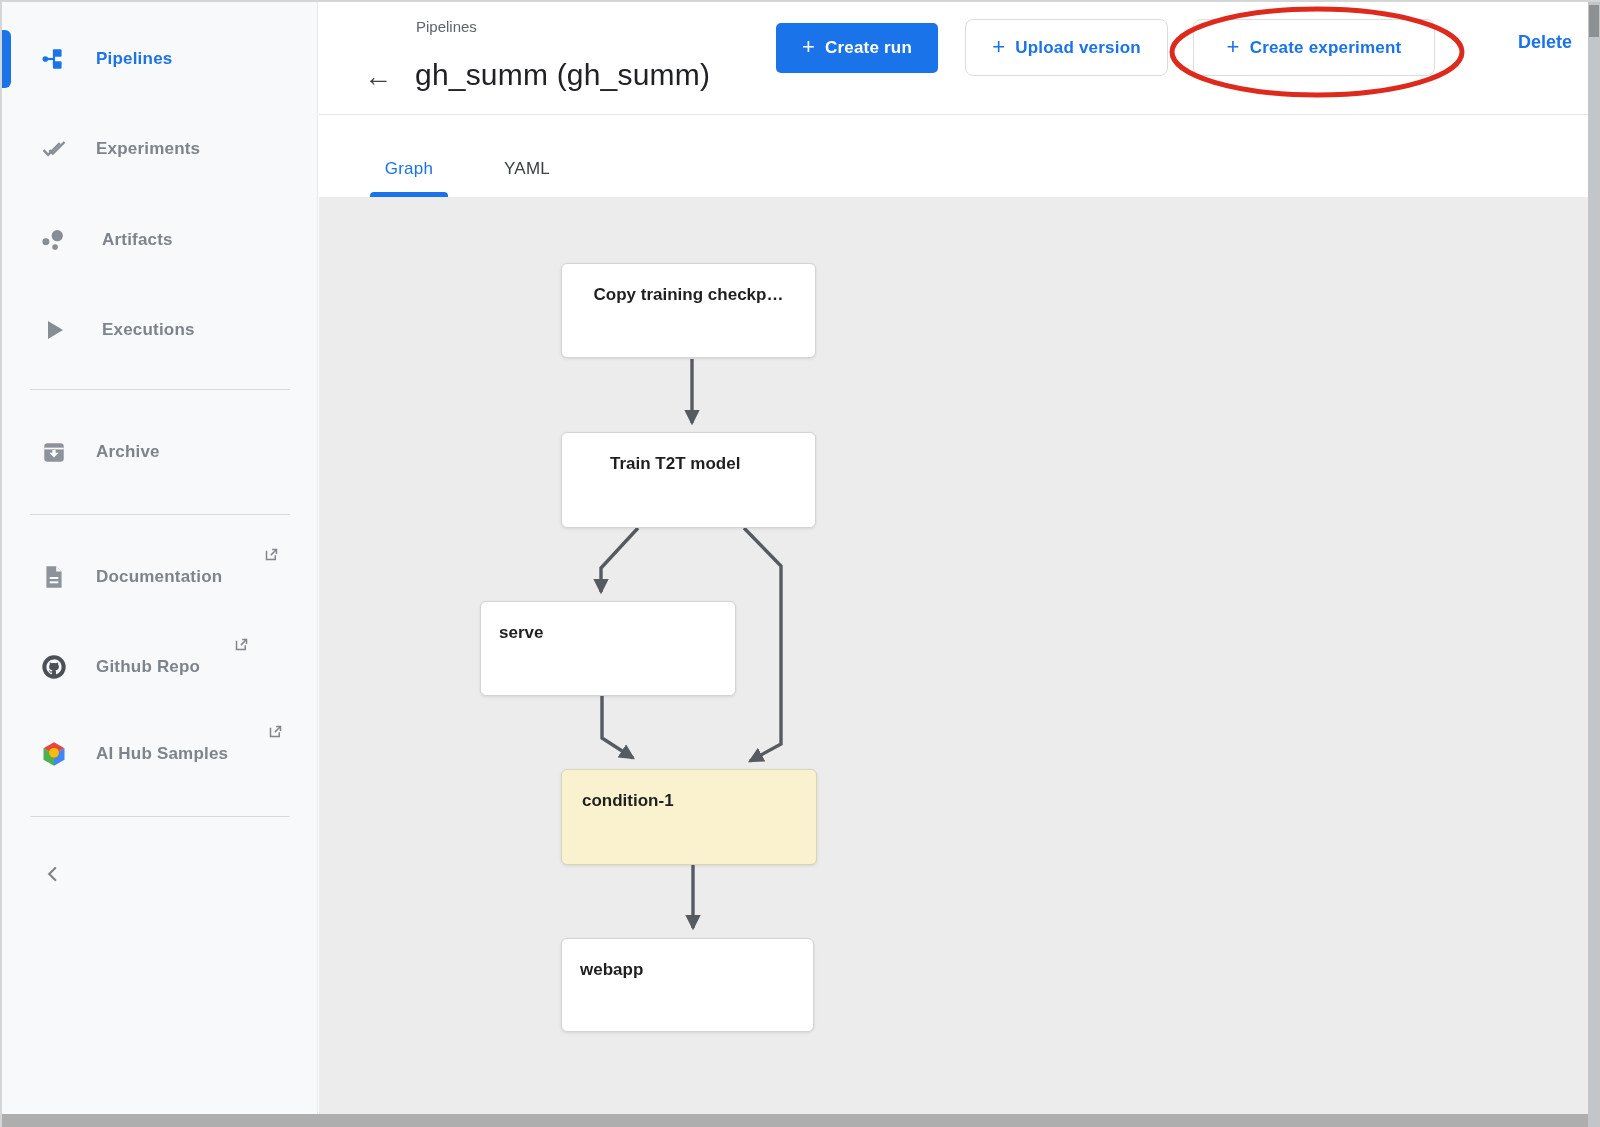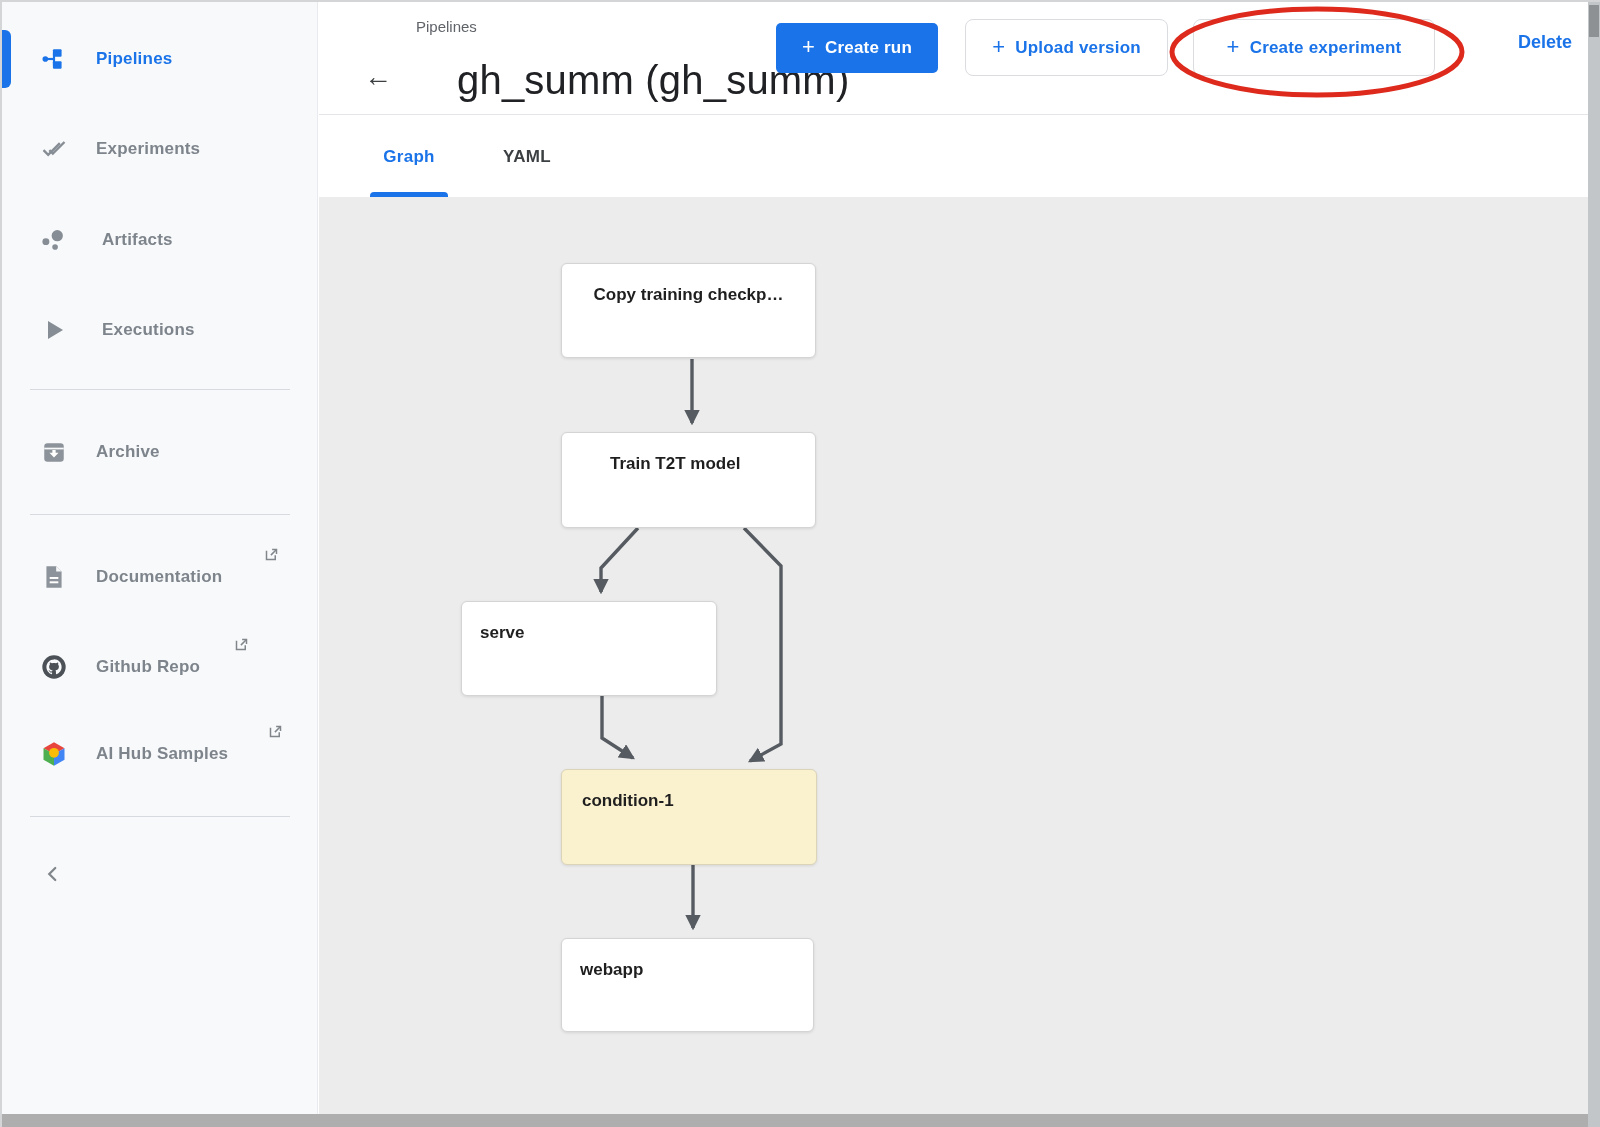--- a/index.html
+++ b/index.html
@@ -25,51 +25,51 @@
   .side-divider { position:absolute; left:28px; width:260px; border-top:1px solid #d7dade; }
   .ext-icon { margin-left:10px; position:relative; top:-6px; }
   .collapse-btn { position:absolute; left:36px; top:858px; width:30px; height:30px;
                   font-size:24px; font-weight:700; color:#80868b; display:flex; align-items:center; justify-content:center; cursor:pointer; }
 
   
   .main-header { position:absolute; left:317px; top:0; width:1271px; height:113px; background:#fff; border-bottom:1px solid #e3e5e8; }
   .breadcrumb { position:absolute; left:97px; top:16px; font-size:15px; color:#5f6368; }
   .back-arrow { position:absolute; left:42px; top:58px; width:34px; height:34px; font-size:28px; color:#3c4043;
                 display:flex; align-items:center; justify-content:center; cursor:pointer; }
-  .page-title { position:absolute; left:96px; top:56px; font-size:40px; color:#202124; letter-spacing:.2px;margin-left:42px; }
+  .page-title { position:absolute; left:96px; top:56px; font-size:30px; color:#202124; letter-spacing:.2px; }
 
   .btn { display:flex; align-items:center; justify-content:center; gap:10px; cursor:pointer;
          font-size:17px; font-weight:600; letter-spacing:.2px; }
   .btn .plus { font-size:22px; font-weight:400; line-height:1; position:relative; top:-1px; }
   .btn-primary { position:absolute; left:457px; top:21px; width:162px; height:50px;
                  background:#1a73e8; color:#fff; border-radius:5px; }
   .btn-outline { position:absolute; top:17px; height:57px; background:#fff; color:#1a73e8;
                  border:1px solid #dadce0; border-radius:8px; }
   .btn-upload { left:646px; width:203px; }
   .btn-create-exp { left:874px; width:242px; }
   .btn-text { position:absolute; left:1199px; top:30px; color:#1a73e8; font-size:18px; font-weight:600; cursor:pointer; }
   .annotation-svg { position:absolute; left:838px; top:2px; width:326px; height:100px; pointer-events:none; }
 
   
   .tabbar { position:absolute; left:317px; top:113px; width:1271px; height:82px; background:#fff; }
-  .tab { position:absolute; bottom:12px; height:56px; display:flex; align-items:center; justify-content:center;
-         font-size:17px; font-weight:700; letter-spacing:.3px; cursor:pointer; color:#3c4043; }
+  .tab { position:absolute; bottom:0; height:56px; display:flex; align-items:center; justify-content:center;
+         font-size:17px; font-weight:400; letter-spacing:.3px; cursor:pointer; color:#3c4043; }
   .tab-graph { left:40px; width:100px; color:#1a73e8; }
   .tab-yaml { left:158px; width:100px; }
   .tab-underline { position:absolute; left:51px; bottom:0; width:78px; height:5px; background:#1a73e8; border-radius:4px 4px 0 0; }
 
   
   .graph-area { position:absolute; left:317px; top:195px; width:1271px; height:919px; background:#ececec; overflow:hidden; }
   .edges-svg { position:absolute; left:0; top:0; width:1271px; height:919px; }
   .node { position:absolute; background:#fff; border:1px solid #d4d4d4; border-radius:6px;
           box-shadow:0 1px 3px rgba(0,0,0,.10); padding:21px 18px; cursor:pointer;
           font-size:17px; font-weight:600; color:#1f1f1f; }
   .node-copy      { left:242px; top:66px;  width:255px; height:95px;text-align:center; }
   .node-train     { left:242px; top:235px; width:255px; height:96px;padding-left:48px; }
-  .node-serve     { left:142px; top:404px; width:256px; height:95px;border-radius:6px; }
+  .node-serve     { left:161px; top:404px; width:256px; height:95px;border-radius:6px; }
   .node-condition { left:242px; top:572px; width:256px; height:96px; background:#faf2cf; border-color:#dbd4b9;padding-left:20px; }
   .node-webapp    { left:242px; top:741px; width:253px; height:94px; }
 </style>
 </head>
 <body>
 
 <div class="frame">
 
   <nav class="sidebar">
 

